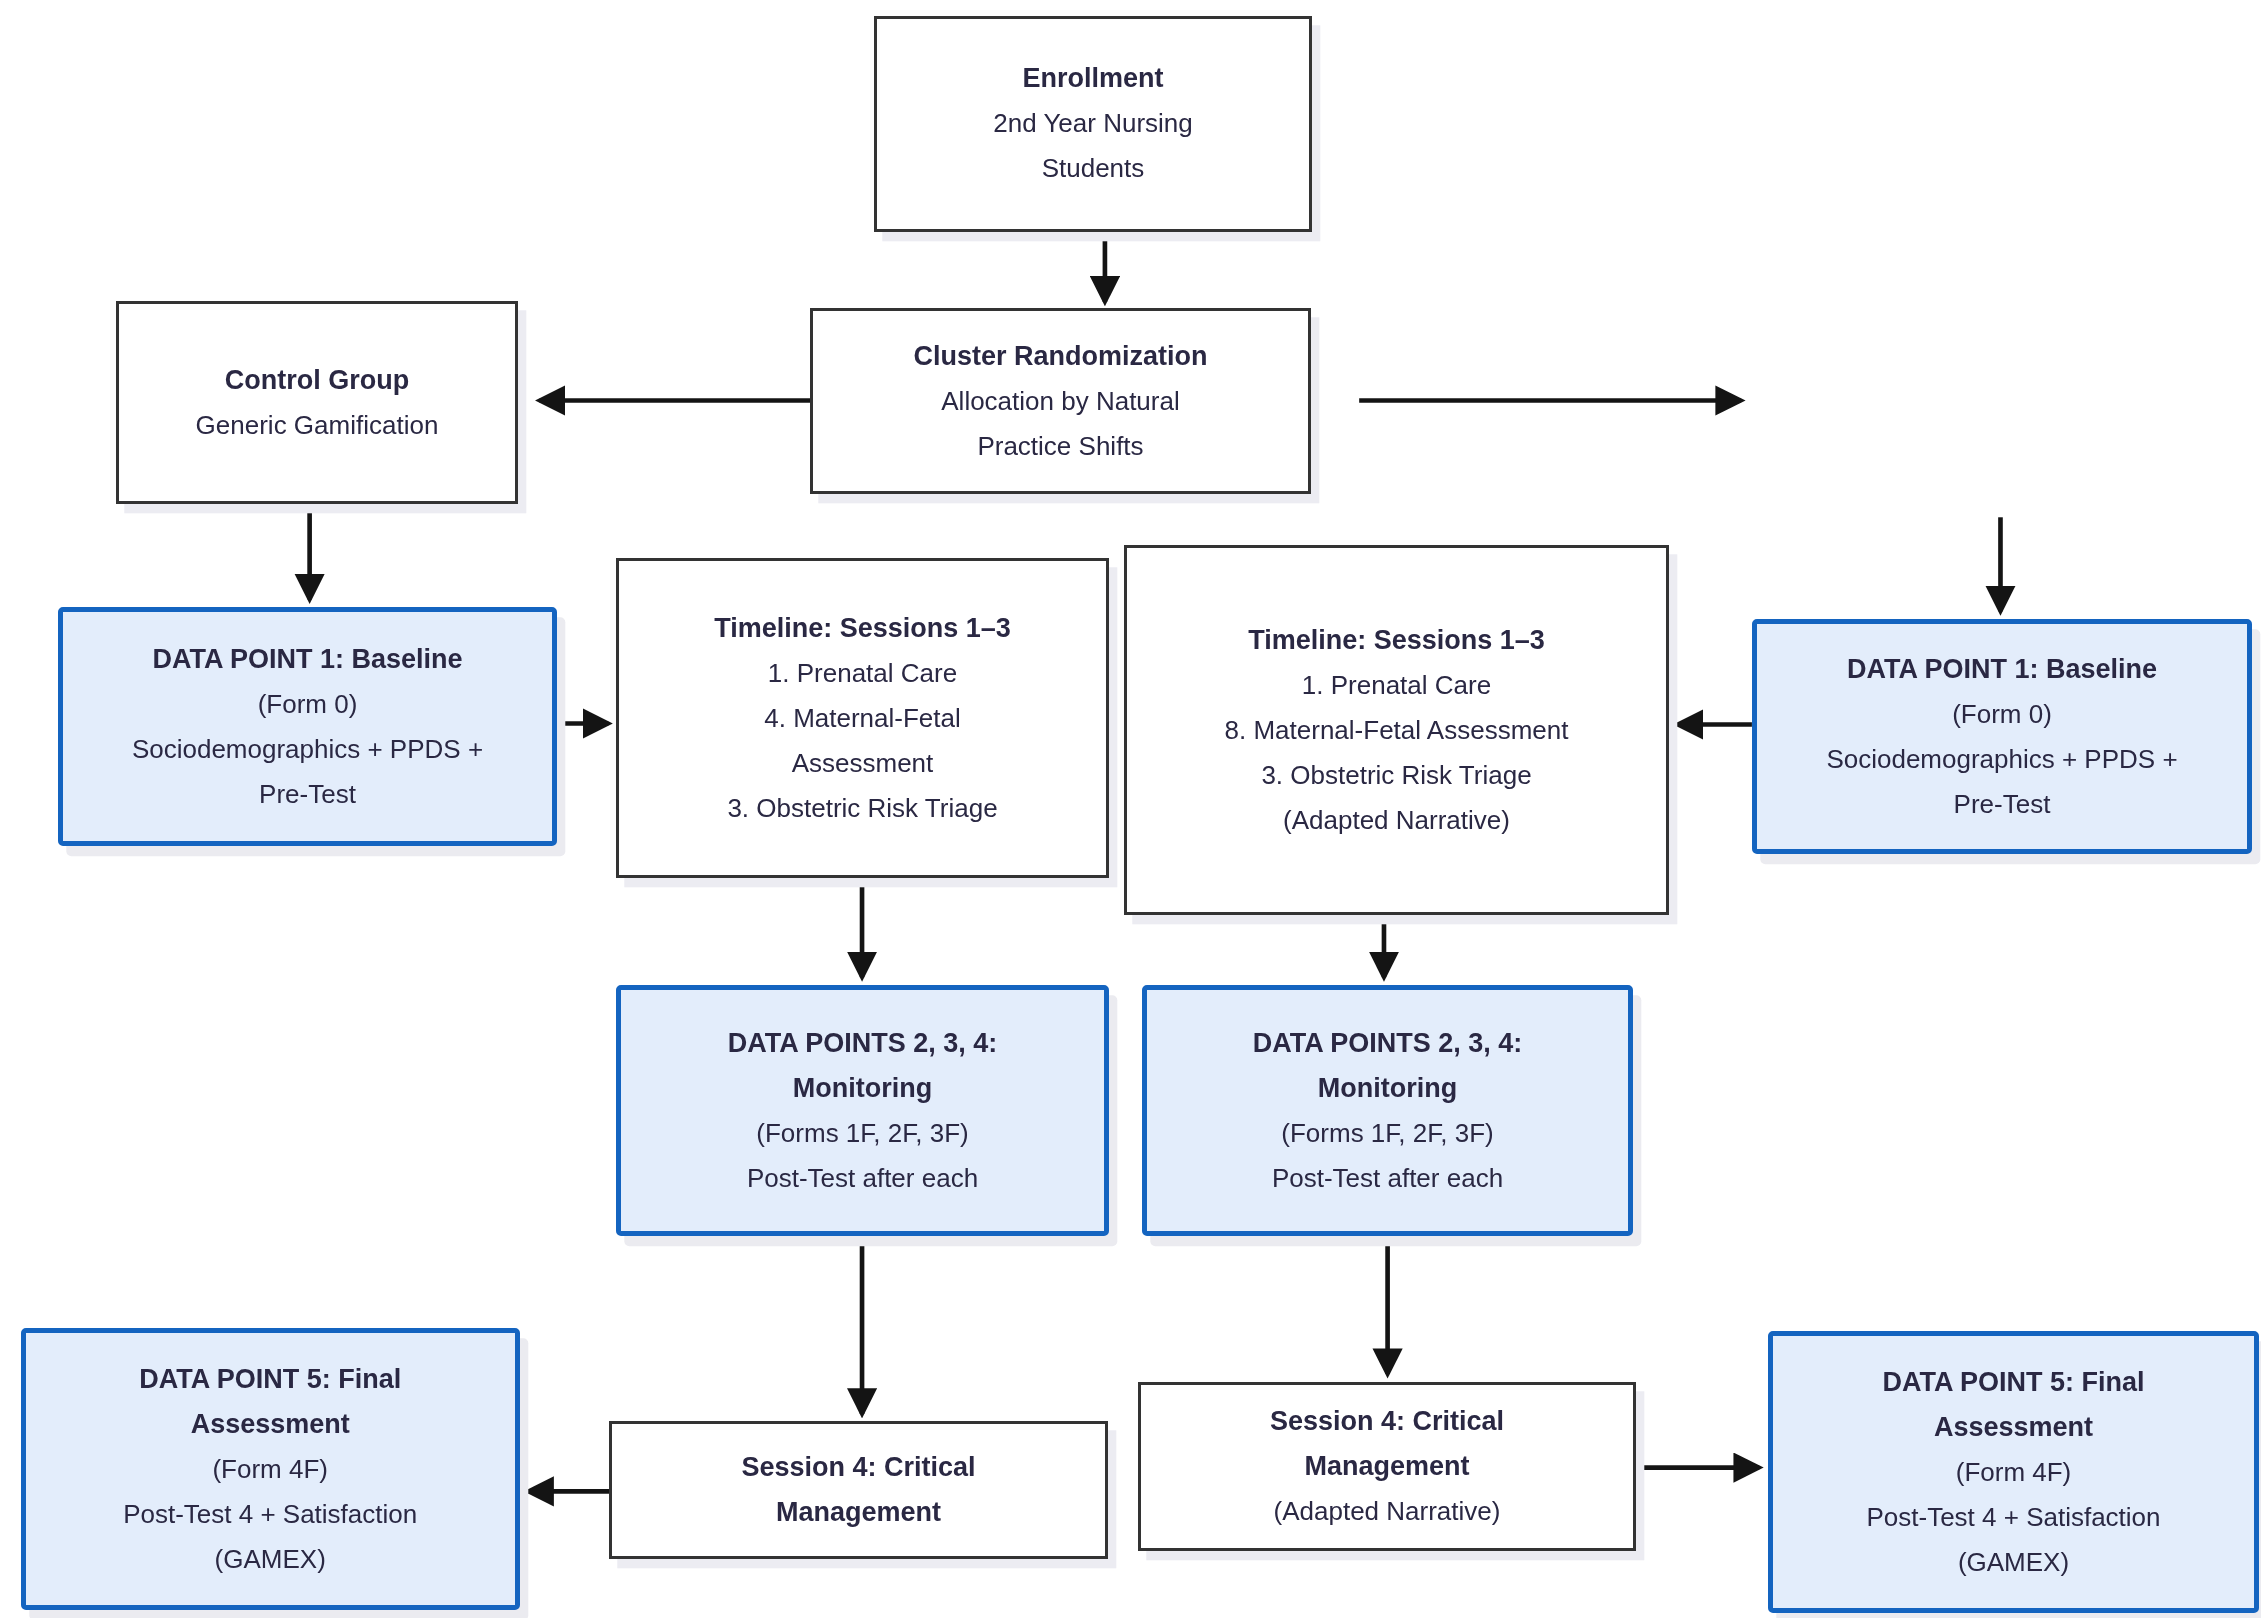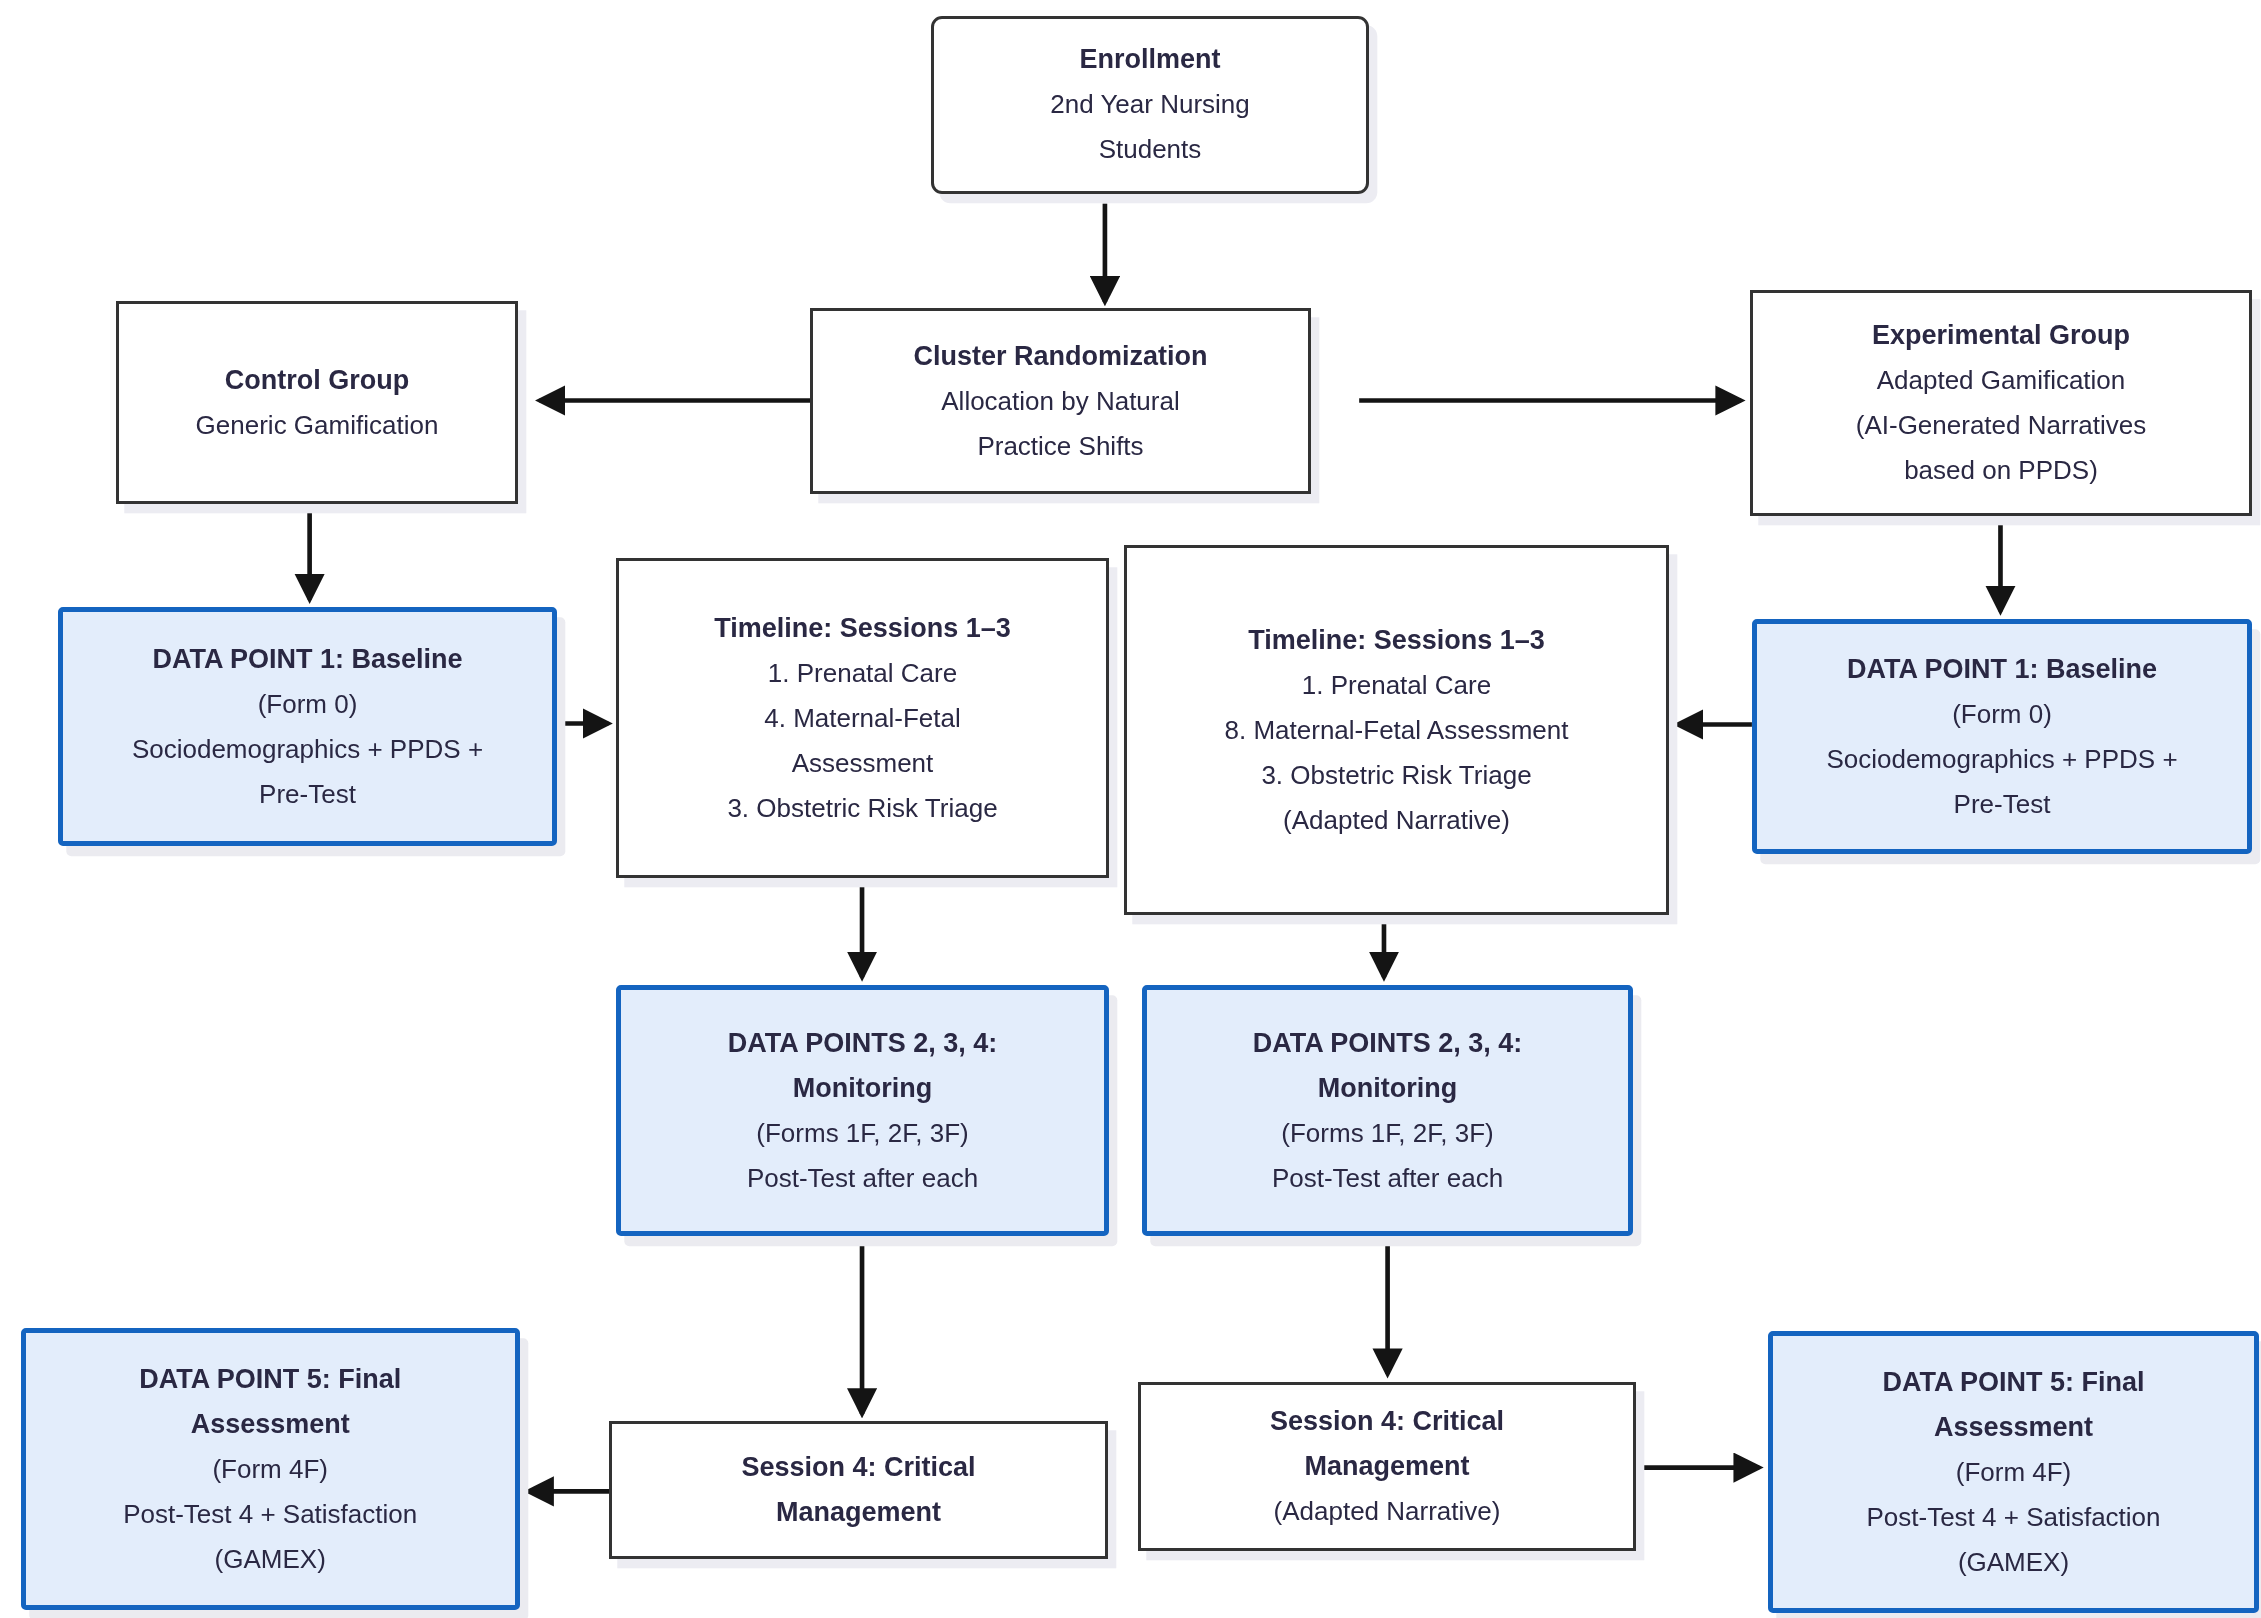--- a/index.html
+++ b/index.html
@@ -81,43 +81,37 @@
     <line class="arrow" x1="1078" y1="1400" x2="1177" y2="1400" marker-end="url(#ah)"></line>
     <line class="arrow" x1="3390" y1="1402" x2="3246" y2="1402" marker-end="url(#ah)"></line>
     <line class="arrow" x1="1668" y1="1701" x2="1668" y2="1891" marker-end="url(#ah)"></line>
     <line class="arrow" x1="2678" y1="1771" x2="2678" y2="1891" marker-end="url(#ah)"></line>
     <line class="arrow" x1="1668" y1="2391" x2="1668" y2="2736" marker-end="url(#ah)"></line>
     <line class="arrow" x1="2685" y1="2391" x2="2685" y2="2659" marker-end="url(#ah)"></line>
     <line class="arrow" x1="1179" y1="2886" x2="1022" y2="2886" marker-end="url(#ah)"></line>
     <line class="arrow" x1="3165" y1="2840" x2="3404" y2="2840" marker-end="url(#ah)"></line>
   </svg>
 
-  <div class="node plain" style="left:931px; top:15.5px; width:438px; height:178px;border-radius:11px;">
+  <div class="node plain" style="left:874px; top:15.5px; width:438px; height:216px;">
     <div class="t">Enrollment</div>
     <div class="ln">2nd Year Nursing</div>
     <div class="ln">Students</div>
   </div>
 
   <div class="node plain" style="left:88px; top:301px; width:402px; height:203px;margin-left:28px;">
     <div class="t">Control Group</div>
     <div class="ln">Generic Gamification</div>
   </div>
 
   <div class="node plain" style="left:810px; top:308px; width:501px; height:186px;">
     <div class="t">Cluster Randomization</div>
     <div class="ln">Allocation by Natural</div>
     <div class="ln">Practice Shifts</div>
   </div>
 
-  <div class="node plain" style="left:1750px; top:290px; width:502px; height:226px;">
-    <div class="t">Experimental Group</div>
-    <div class="ln">Adapted Gamification</div>
-    <div class="ln">(AI-Generated Narratives</div>
-    <div class="ln">based on PPDS)</div>
-  </div>
 
   <div class="node blue" style="left:58px; top:607px; width:499px; height:239px;">
     <div class="t">DATA POINT 1: Baseline</div>
     <div class="ln">(Form 0)</div>
     <div class="ln">Sociodemographics + PPDS +</div>
     <div class="ln">Pre-Test</div>
   </div>
 
   <div class="node plain" style="left:616px; top:558px; width:493px; height:320px;">
     <div class="t">Timeline: Sessions 1–3</div>

